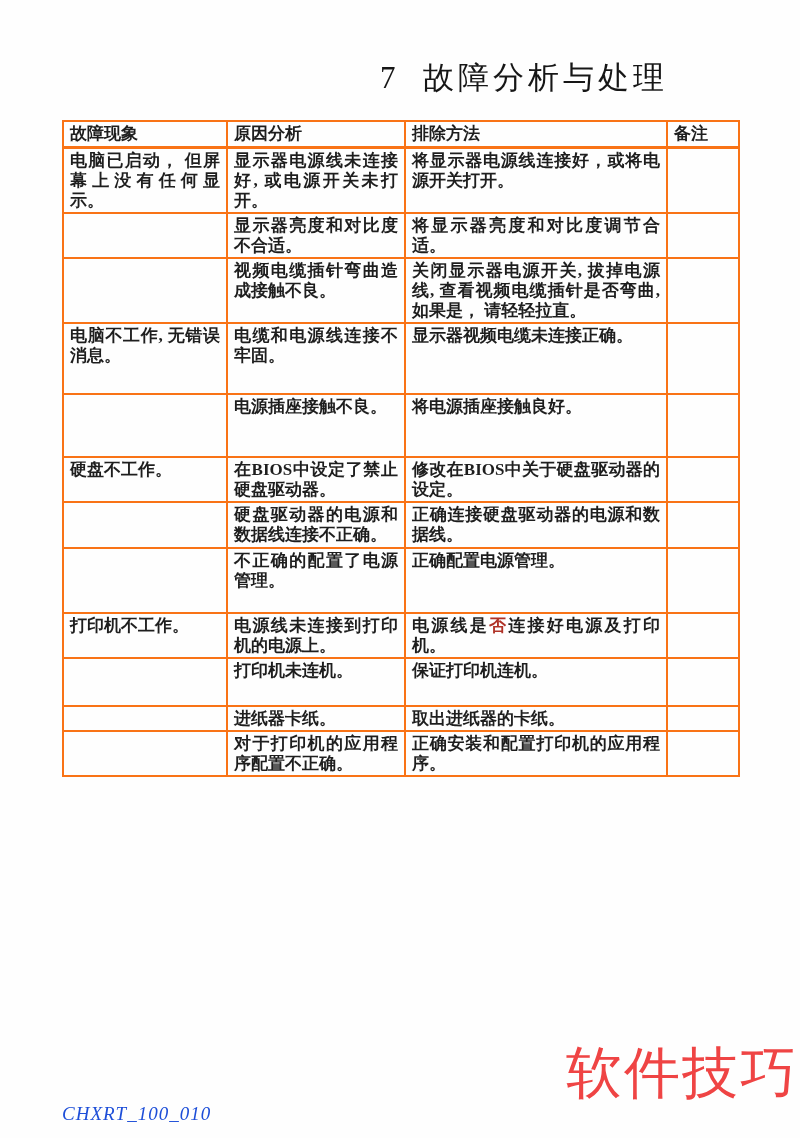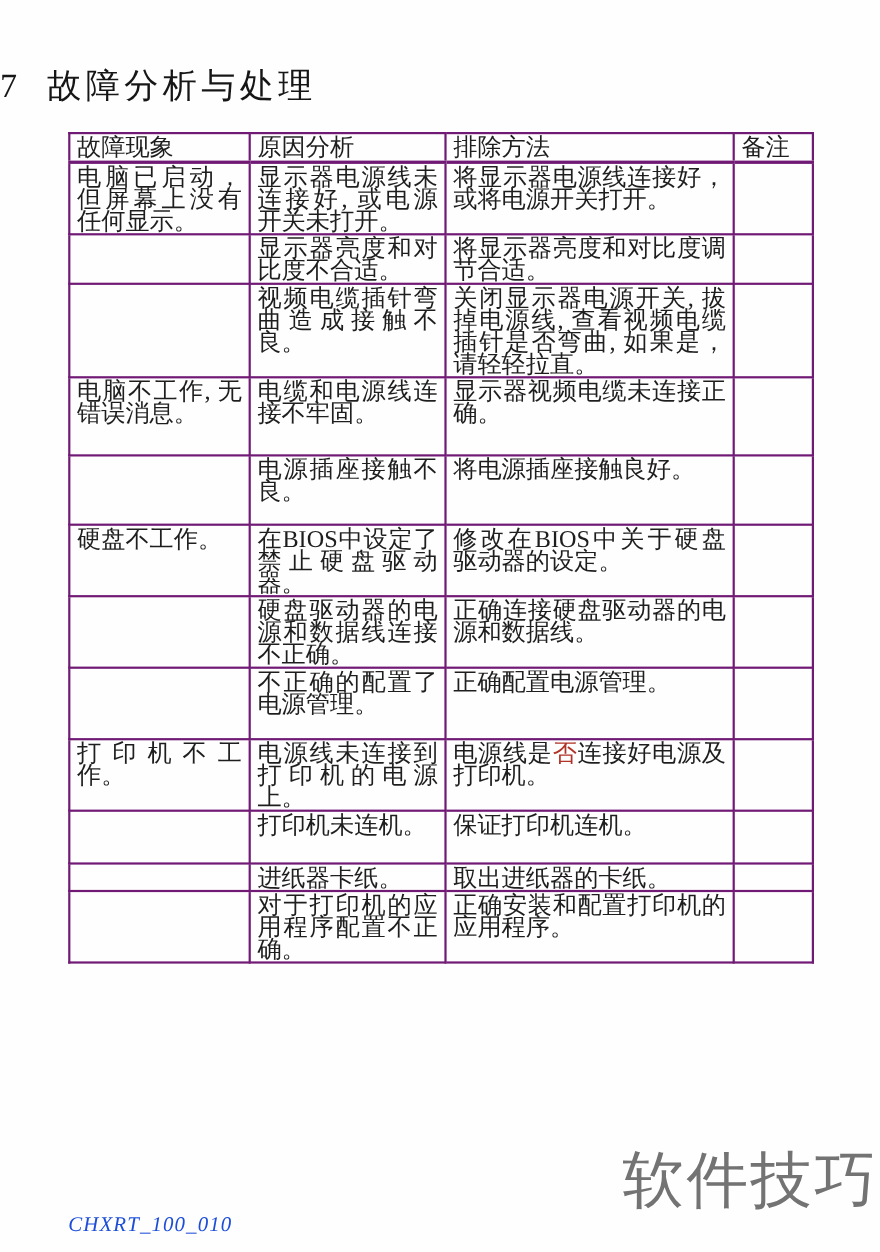--- a/index.html
+++ b/index.html
@@ -11,44 +11,44 @@
   }
   .page {
     position: relative;
     width: 800px; height: 1138px;
     background: #fefefe;
     overflow: hidden;
   }
   .title {
     position: absolute;
     top: 57px; left: 0; width: 668px;
-    text-align: left;
+    text-align: right;
     font-size: 31px;
     font-weight: 400;
     letter-spacing: 4px;
     color: #161616;
     white-space: pre;
   }
   table.fault-table {
     position: absolute;
     top: 120px; left: 62px;
     width: 676px;
     border-collapse: collapse;
     table-layout: fixed;
   }
   col.c1 { width: 164px; }
   col.c2 { width: 178px; }
   col.c3 { width: 262px; }
   col.c4 { width: 72px; }
   .fault-table th, .fault-table td {
-    border: 2px solid #701a75;
+    border: 2px solid #f97316;
     vertical-align: top;
     text-align: left;
-    font-weight: 400;
-    font-size: 22px;
+    font-weight: 700;
+    font-size: 17px;
     line-height: 20px;
     padding: 2px 6px 1px 6px;
     overflow: hidden;
     color: #1e1e1e;
   }
   .fault-table thead th {
     border-bottom-width: 3px;
     height: 26px;
   }
   .fault-table td.justify { text-align: justify; text-justify: inter-character; }
@@ -66,21 +66,21 @@
   tbody tr:nth-child(12) { height: 24px; }
   tbody tr:nth-child(13) { height: 45px; border-bottom-width: 3px; padding-left: 27px; }
   .red-char { color: #b03328; }
   .watermark {
     position: absolute;
     top: 1044px; right: 2px;
     font-family: "Liberation Sans", "DejaVu Sans", sans-serif;
     font-size: 56px;
     line-height: 1.05;
     letter-spacing: 2px;
-    color: #737373;
+    color: #ef4444;
     white-space: nowrap;
   }
   .footer-code {
     position: absolute;
     top: 1103px; left: 62px;
     font-size: 19px;
     letter-spacing: 1px;
     color: #1d4ed8;
     font-style: italic;
   }

